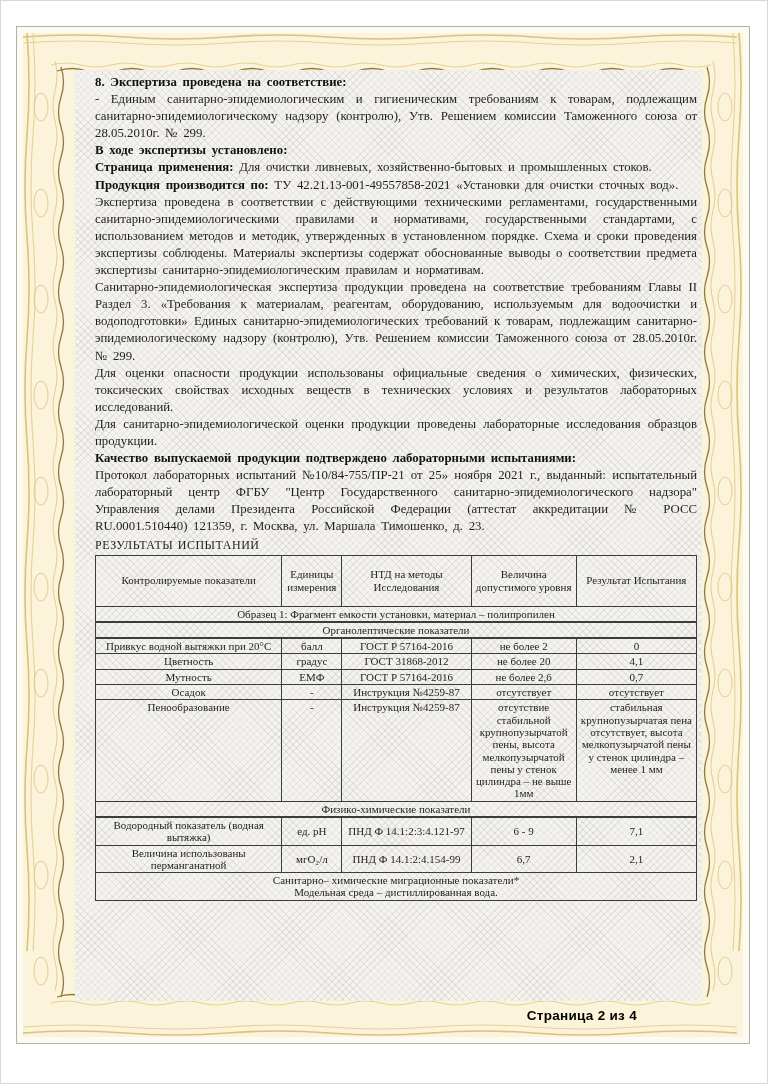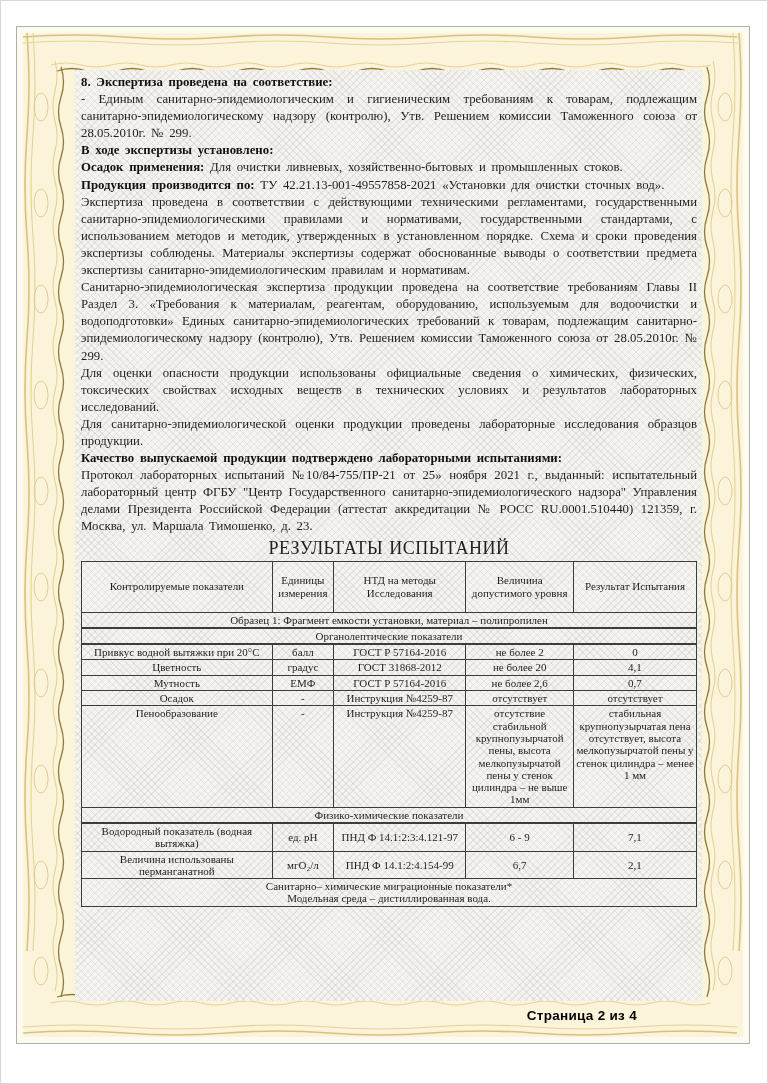--- a/index.html
+++ b/index.html
@@ -20,29 +20,29 @@
   .wavelight{stroke:#d9c27b;stroke-width:1.6;fill:none}
   .wavelight2{stroke:#e6d298;stroke-width:1.1;fill:none}
   .wavedark{stroke:#8f7b38;stroke-width:1.3;fill:none}
   .rosette{stroke:#ddc88b;stroke-width:.9;fill:none}
   .content{
     position:absolute;left:58px;top:43px;width:627px;height:931px;
     background-color:#f4f3ef;
     background-image:
       repeating-linear-gradient(45deg, rgba(150,148,140,.16) 0 1px, transparent 1px 5px),
       repeating-linear-gradient(-45deg, rgba(150,148,140,.16) 0 1px, transparent 1px 5px);
-    box-sizing:border-box;padding:4px 5px 0 6px;
+    box-sizing:border-box;padding:4px 5px 0 20px;
   }
   .content p{
     margin:0;font-size:12.8px;line-height:17.1px;text-align:justify;
     word-spacing:2.5px;
   }
   .content p b{color:#111;}
   .tbl-title{
-    text-align:center;font-size:18px;letter-spacing:.5px;margin:2px 0 2px 0;
+    text-align:left;font-size:12px;letter-spacing:.5px;margin:2px 0 2px 0;
     word-spacing:1px;
   }
   table.results{
     width:100%;border-collapse:collapse;table-layout:fixed;
     font-size:11px;line-height:12.3px;
   }
   table.results td{
     border:1px solid #3c3c3c;text-align:center;vertical-align:middle;
     padding:1px 2px;overflow:hidden;
   }
@@ -96,21 +96,21 @@
       <ellipse cx="24" cy="848" rx="7" ry="14" class="rosette"></ellipse>
       <ellipse cx="708" cy="848" rx="7" ry="14" class="rosette"></ellipse>
       <ellipse cx="24" cy="944" rx="7" ry="14" class="rosette"></ellipse>
       <ellipse cx="708" cy="944" rx="7" ry="14" class="rosette"></ellipse>
     </svg>
 
   <div class="content">
     <p><b>8. Экспертиза проведена на соответствие:</b> <span></span></p>
     <p><b></b> <span>- Единым санитарно-эпидемиологическим и гигиеническим требованиям к товарам, подлежащим санитарно-эпидемиологическому надзору (контролю), Утв. Решением комиссии Таможенного союза от 28.05.2010г. № 299.</span></p>
     <p><b>В ходе экспертизы установлено:</b> <span></span></p>
-    <p><b>Осадок применения:</b> <span>Для очистки ливневых, хозяйственно-бытовых и промышленных стоков.</span></p>
+    <p><b>Страница применения:</b> <span>Для очистки ливневых, хозяйственно-бытовых и промышленных стоков.</span></p>
     <p><b>Продукция производится по:</b> <span>ТУ 42.21.13-001-49557858-2021 «Установки для очистки сточных вод».</span></p>
     <p><b></b> <span>Экспертиза проведена в соответствии с действующими техническими регламентами, государственными санитарно-эпидемиологическими правилами и нормативами, государственными стандартами, с использованием методов и методик, утвержденных в установленном порядке. Схема и сроки проведения экспертизы соблюдены. Материалы экспертизы содержат обоснованные выводы о соответствии предмета экспертизы санитарно-эпидемиологическим правилам и нормативам.</span></p>
     <p><b></b> <span>Санитарно-эпидемиологическая экспертиза продукции проведена на соответствие требованиям Главы II Раздел 3. «Требования к материалам, реагентам, оборудованию, используемым для водоочистки и водоподготовки» Единых санитарно-эпидемиологических требований к товарам, подлежащим санитарно-эпидемиологическому надзору (контролю), Утв. Решением комиссии Таможенного союза от 28.05.2010г. № 299.</span></p>
     <p><b></b> <span>Для оценки опасности продукции использованы официальные сведения о химических, физических, токсических свойствах исходных веществ в технических условиях и результатов лабораторных исследований.</span></p>
     <p><b></b> <span>Для санитарно-эпидемиологической оценки продукции проведены лабораторные исследования образцов продукции.</span></p>
     <p><b>Качество выпускаемой продукции подтверждено лабораторными испытаниями:</b> <span></span></p>
     <p><b></b> <span>Протокол лабораторных испытаний №10/84-755/ПР-21 от 25» ноября 2021 г., выданный: испытательный лабораторный центр ФГБУ "Центр Государственного санитарно-эпидемиологического надзора" Управления делами Президента Российской Федерации (аттестат аккредитации № РОСС RU.0001.510440) 121359, г. Москва, ул. Маршала Тимошенко, д. 23.</span></p>
 
     <div class="tbl-title">РЕЗУЛЬТАТЫ ИСПЫТАНИЙ</div>
 

